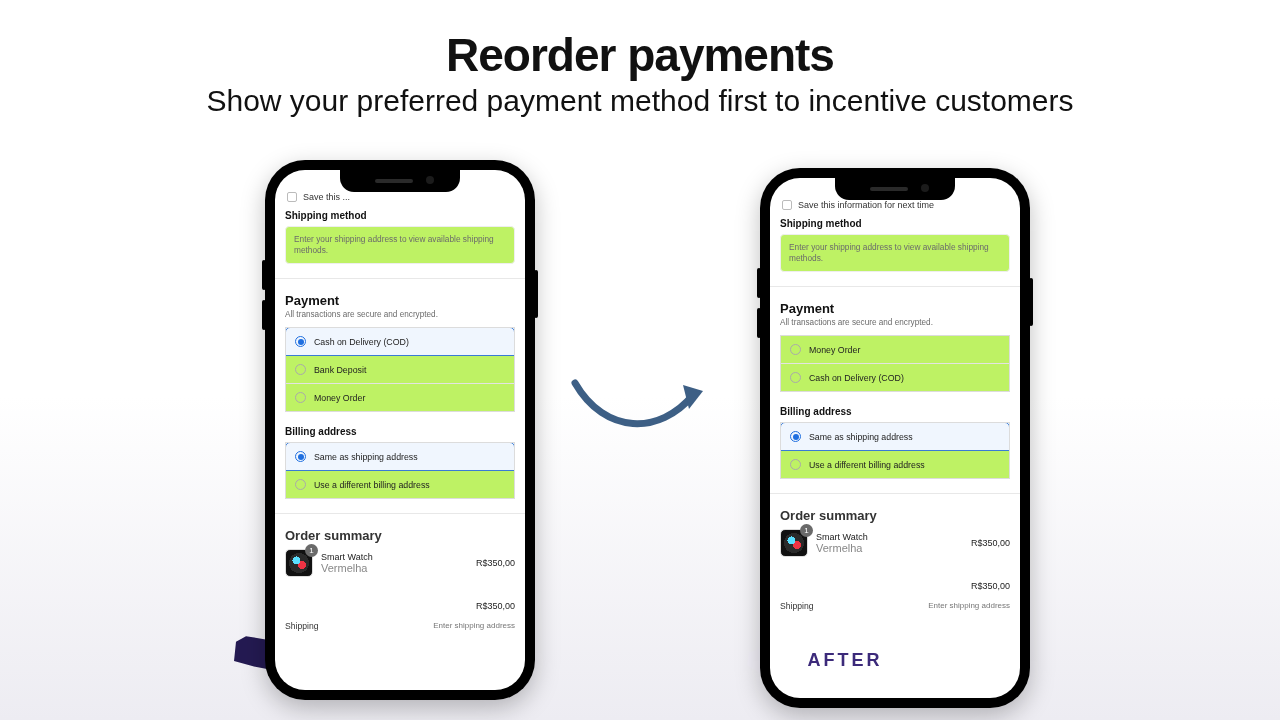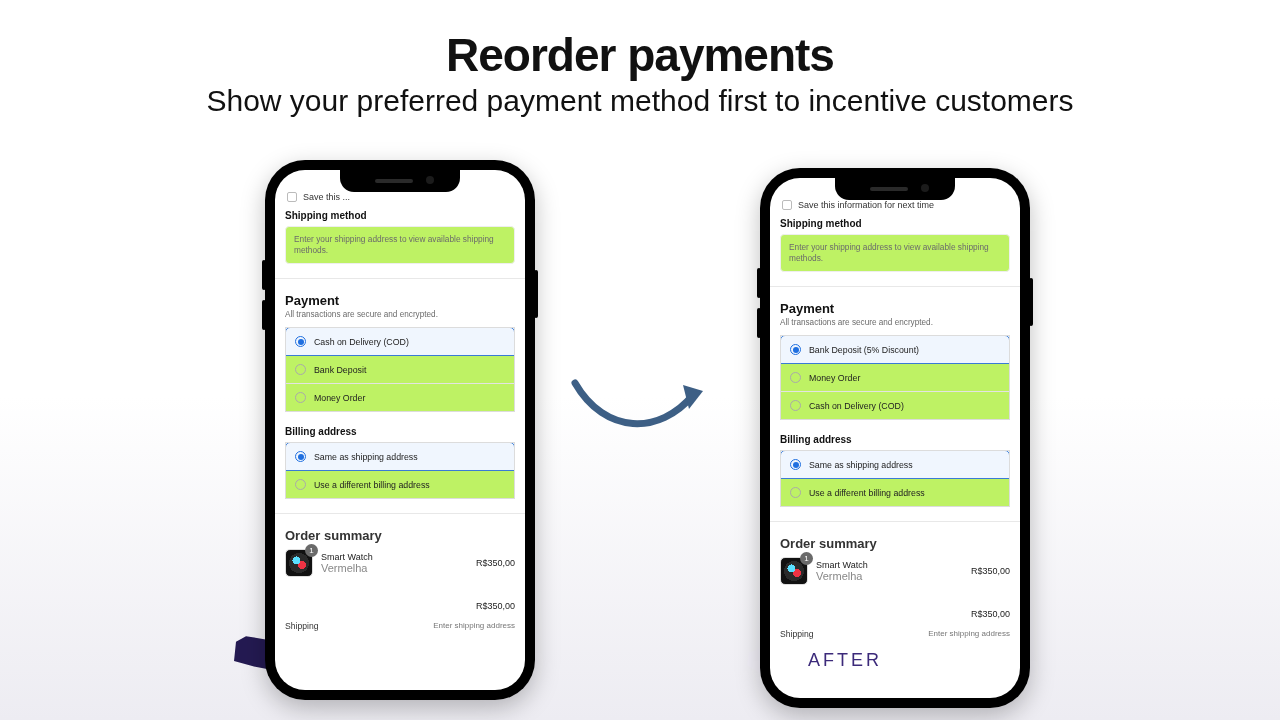--- a/index.html
+++ b/index.html
@@ -101,21 +101,21 @@
   .sum-line { display:flex; justify-content:space-between; margin-top:10px; font-size:8.6px;}
   .sum-line .muted { color:#777; font-size:8px;}
 
   
   .arrow {
     position:absolute; left:565px; top:210px; width:150px; height:90px;
   }
 
   
   .tag {
-    position:absolute; font-weight:400; letter-spacing:3px; font-size:18px;
+    position:absolute; font-weight:700; letter-spacing:3px; font-size:18px;
     padding-top: 9px; height:40px; width:200px; text-align:center;
     font-family: "Arial Black", Arial, sans-serif;
   }
   .tag.before {
     left:230px; top:478px; color:#fff;
   }
   .tag.before .bg {
     position:absolute; inset:0; background:#241a52;
     clip-path: polygon(3% 22%, 8% 8%, 20% 18%, 30% 5%, 45% 15%, 60% 4%, 75% 16%, 88% 6%, 97% 20%, 99% 50%, 96% 80%, 85% 92%, 70% 80%, 55% 95%, 40% 82%, 25% 96%, 12% 84%, 2% 70%);
     z-index:-1;
@@ -220,24 +220,20 @@
         <div class="chk-row">
           <div class="chkbox"></div>
           <span>Save this information for next time</span>
         </div>
         <div class="sec-title">Shipping method</div>
         <div class="graybox">Enter your shipping address to view available shipping methods.</div>
         <div class="divider"></div>
         <div class="pay-title">Payment</div>
         <div class="pay-sub">All transactions are secure and encrypted.</div>
         <div class="opt-group">
-          <div class="opt selected">
-            <div class="radio"></div>
-            <span class="lbl">Bank Deposit (5% Discount)</span>
-          </div>
           <div class="opt">
             <div class="radio"></div>
             <span class="lbl">Money Order</span>
           </div>
           <div class="opt">
             <div class="radio"></div>
             <span class="lbl">Cash on Delivery (COD)</span>
           </div>
         </div>
         <div class="sec-title" style="margin-top:14px">Billing address</div>

